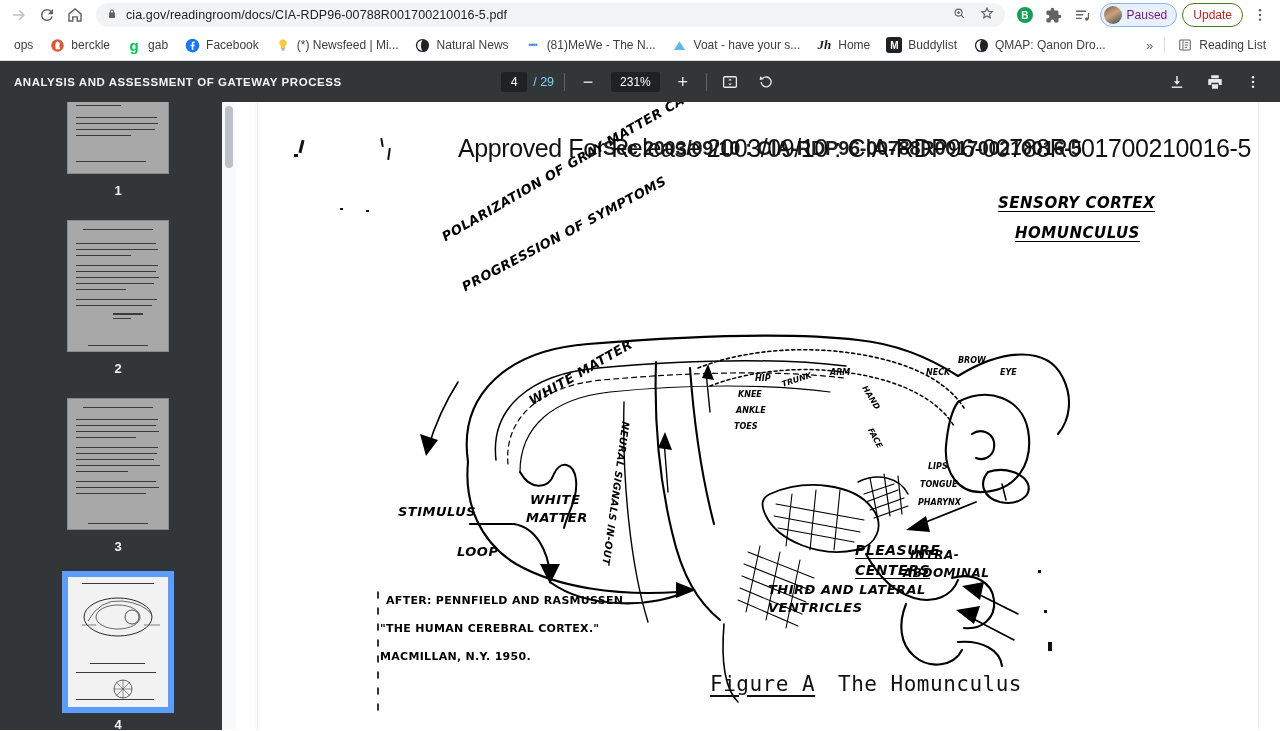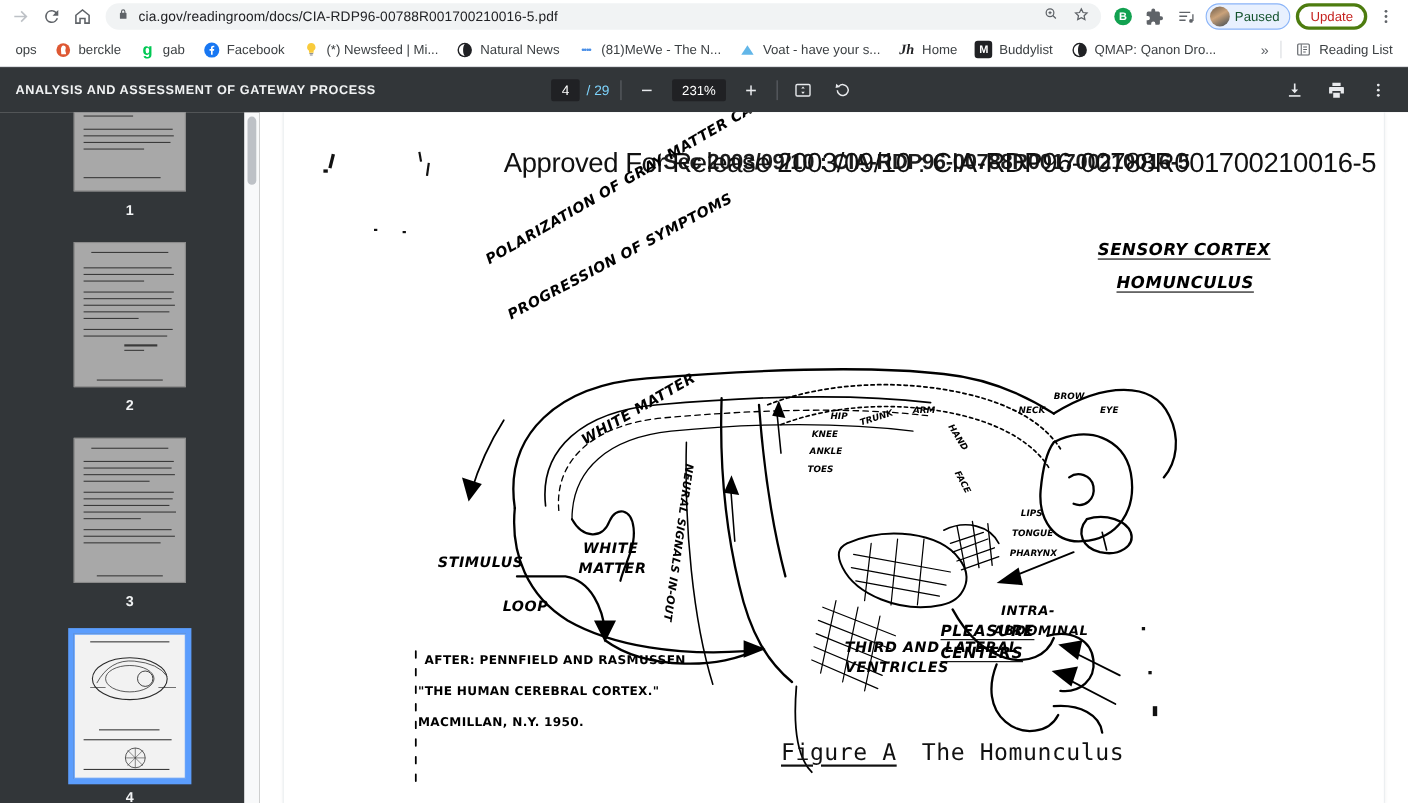--- a/index.html
+++ b/index.html
@@ -54,25 +54,25 @@
     display: flex; align-items: center; gap: 5px;
     height: 24px; padding: 0 9px 0 3px;
     border: 1px solid #8ab4f8; border-radius: 13px;
     background: #e8f0fe; cursor: pointer;
   }
   .profile-chip .avatar {
     width: 18px; height: 18px; border-radius: 50%;
     background: linear-gradient(150deg,#6b5b4a 0%,#caa27a 45%,#3e4a52 100%);
     flex: 0 0 18px;
   }
-  .profile-chip .ptext { font-size: 12px; color: #14532d; white-space: nowrap; }
+  .profile-chip .ptext { font-size: 12px; color: #701a75; white-space: nowrap; }
 
   .update-chip {
     display: flex; align-items: center; height: 24px; padding: 0 10px;
-    border: 3px solid #4d7c0f; border-radius: 13px;
+    border: 1px solid #4d7c0f; border-radius: 13px;
     background: #ffffff; cursor: pointer;
   }
   .update-chip span { font-size: 12px; color: #c5221f; white-space: nowrap; }
 
   
   .bookmarks-row {
     height: 31px; display: flex; align-items: center;
     padding: 0 6px; gap: 0px; background: #ffffff;
     border-bottom: 1px solid #dadce0; overflow: hidden;
   }
@@ -186,21 +186,21 @@
   }
   .speck { position: absolute; background: #111; }
 
   .figure-area { position: absolute; left: 0; right: 0; top: 70px; bottom: 0; }
 
   .hand {
     position: absolute; white-space: nowrap; color: #000;
     font-family: "DejaVu Sans", sans-serif; font-weight: bold;
     font-style: italic; font-size: 13px; letter-spacing: .5px;
   }
-  .hand.u { text-decoration: underline; text-underline-offset: 3px; margin-top: 24px; }
+  .hand.u { text-decoration: underline; text-underline-offset: 3px; }
   .hand.sm { font-size: 10px; letter-spacing: .2px; }
   .hand.xs { font-size: 8px; letter-spacing: 0px; }
   .cap {
     position: absolute; white-space: nowrap; color: #111;
     font-family: "DejaVu Sans Mono", monospace; font-size: 21px; letter-spacing: .5px;
   }
   .cap.u { text-decoration: underline; text-underline-offset: 4px; }
   .cite {
     position: absolute; white-space: nowrap; color: #000;
     font-family: "DejaVu Sans", sans-serif; font-weight: bold;

